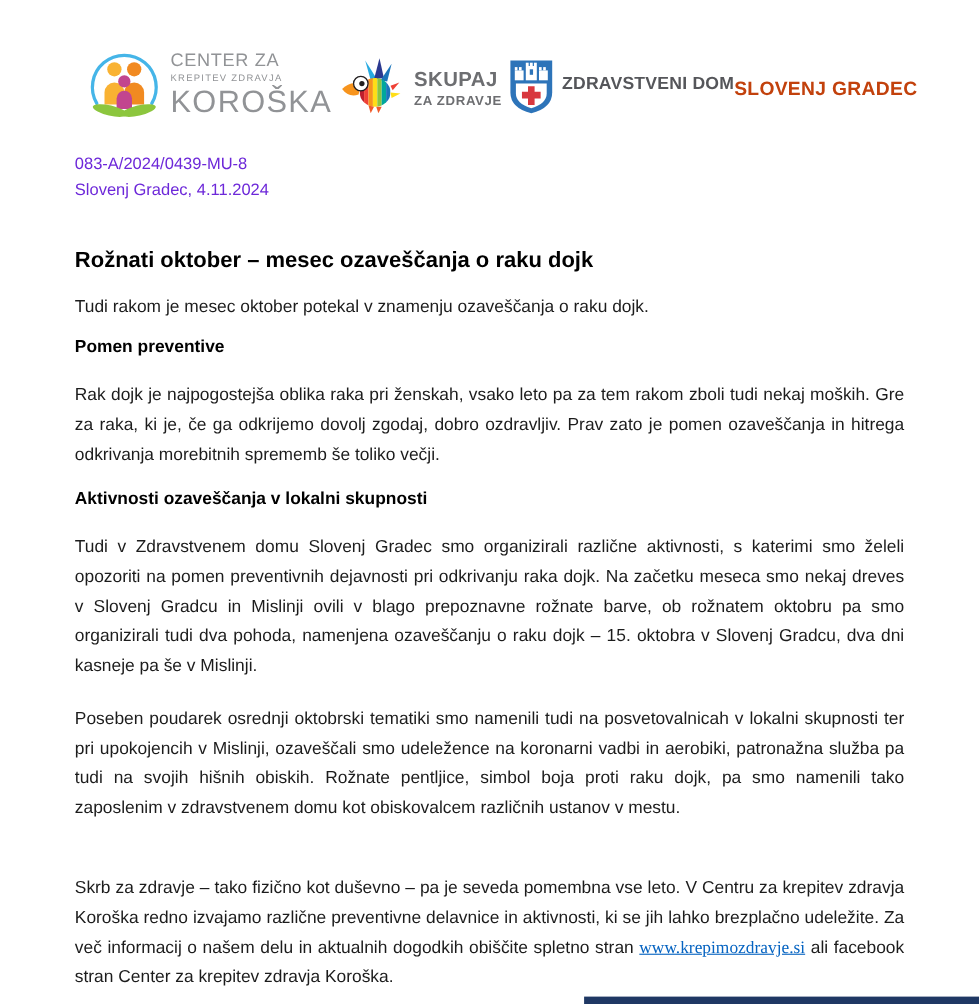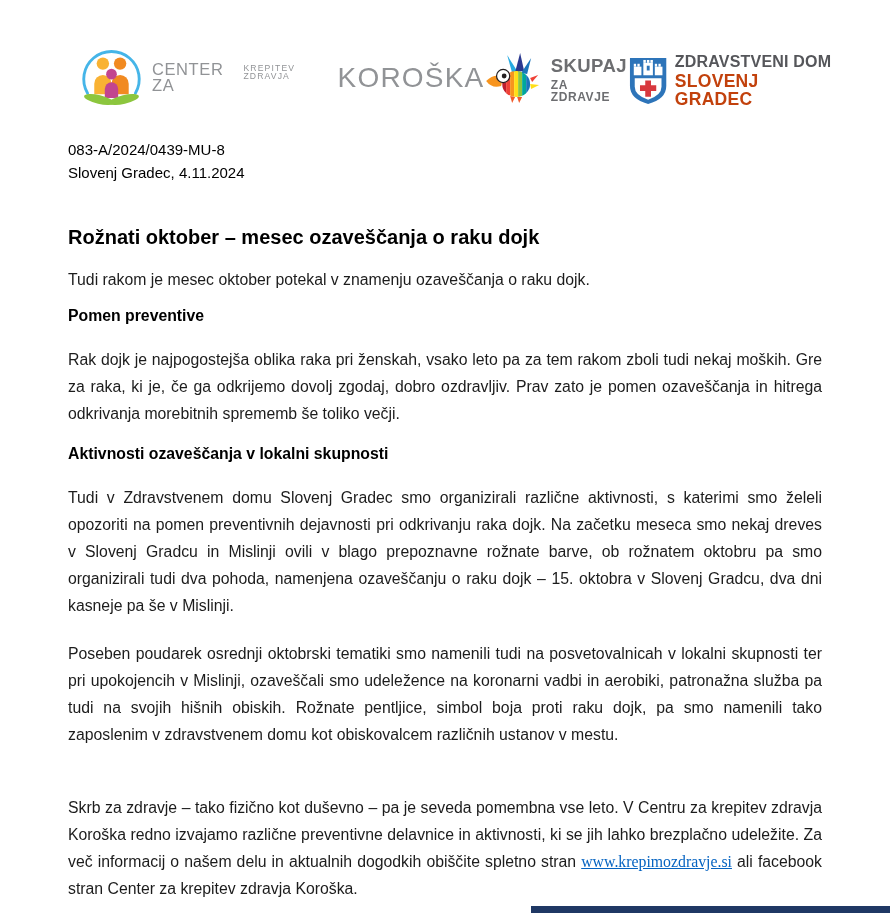--- a/index.html
+++ b/index.html
@@ -14,37 +14,37 @@
   .logos {
     display: flex;
     justify-content: space-between;
     align-items: flex-start;
     padding: 42px 56px 0 78px;
     height: 112px;
   }
   .logo { display: flex; align-items: center; }
   
   .logo-ckz { gap: 7px; }
-  .ckz-text { display: flex; color: #919396; line-height: 1; }
+  .ckz-text { display: flex; flex-direction: column; color: #919396; line-height: 1; }
   .ckz-l1 { font-size: 16.5px; letter-spacing: 0.6px; }
   .ckz-l2 { font-size: 8.6px; letter-spacing: 1.15px; margin-top: 3px; }
   .ckz-l3 { font-size: 28px; letter-spacing: 1.2px; margin-top: 3px; }
   
   .logo-skupaj { gap: 6px; margin-top: 10px; }
   .skupaj-text { display: flex; flex-direction: column; color: #6d6e71; line-height: 1; font-weight: bold; }
   .skupaj-l1 { font-size: 18.5px; letter-spacing: 0.4px; }
   .skupaj-l2 { font-size: 12px; letter-spacing: 0.6px; margin-top: 3px; }
   
   .logo-zd { gap: 8px; margin-top: 12px; }
-  .zd-text { display: flex; flex-direction: column; line-height: 1; }
+  .zd-text { display: flex; flex-direction: row; line-height: 1; }
   .zd-l1 { font-size: 16px; font-weight: bold; color: #55565a; letter-spacing: 0.2px; }
   .zd-l2 { font-size: 17.5px; font-weight: bold; color: #c2410c; letter-spacing: 0.3px; margin-top: 3px; }
 
   .content { padding: 0 68px; }
-  .meta { margin-top: 26px; font-size: 15px; line-height: 23px; color: #000000; }
+  .meta { margin-top: 26px; font-size: 15px; line-height: 23px; color: #6d28d9; }
   .title { margin-top: 42px; font-size: 20px; font-weight: bold; color: #000; }
   .intro { margin-top: 22px; font-size: 15.8px; }
   .subhead { margin-top: 18px; font-size: 15.8px; font-weight: bold; color: #000; }
   .para { margin-top: 21px; font-size: 15.8px; line-height: 27px; text-align: justify; }
   .para.closing { margin-top: 46px; }
   .weblink { color: #0563c1; text-decoration: underline; font-family: Liberation Serif, serif; }
   .bottom-bar {
     position: absolute;
     left: 531px; right: 0; bottom: 0;
     height: 7px;

